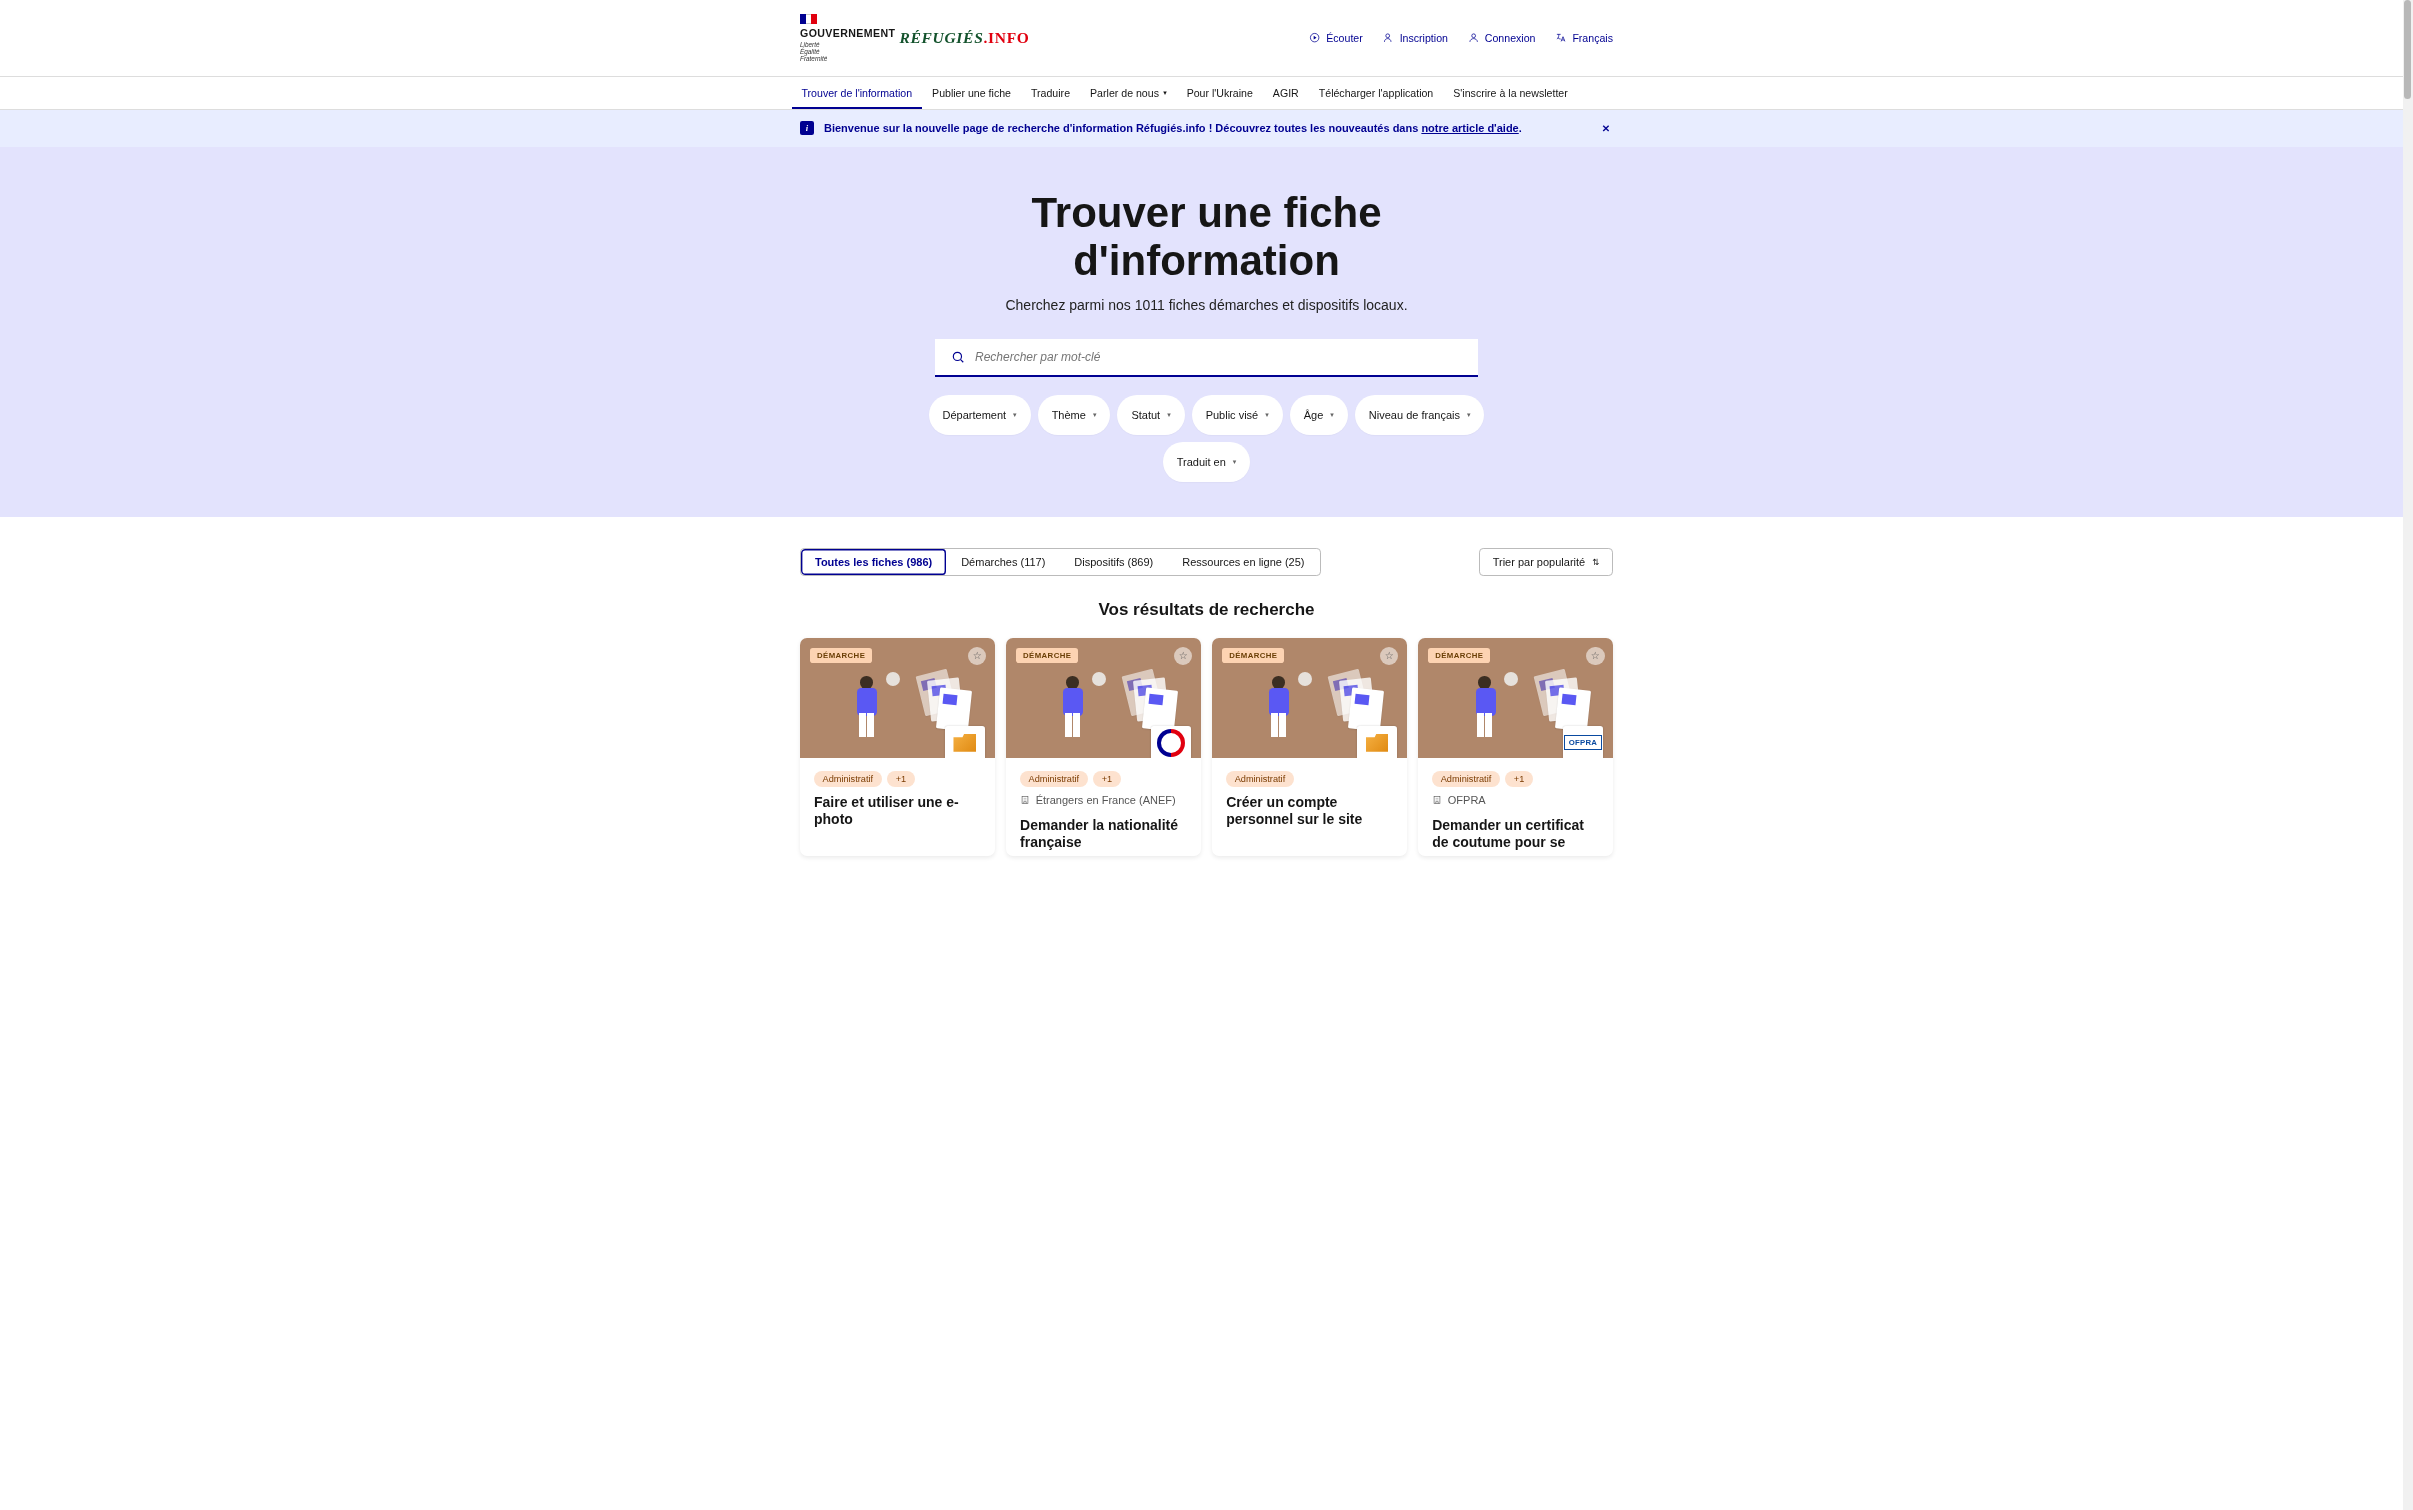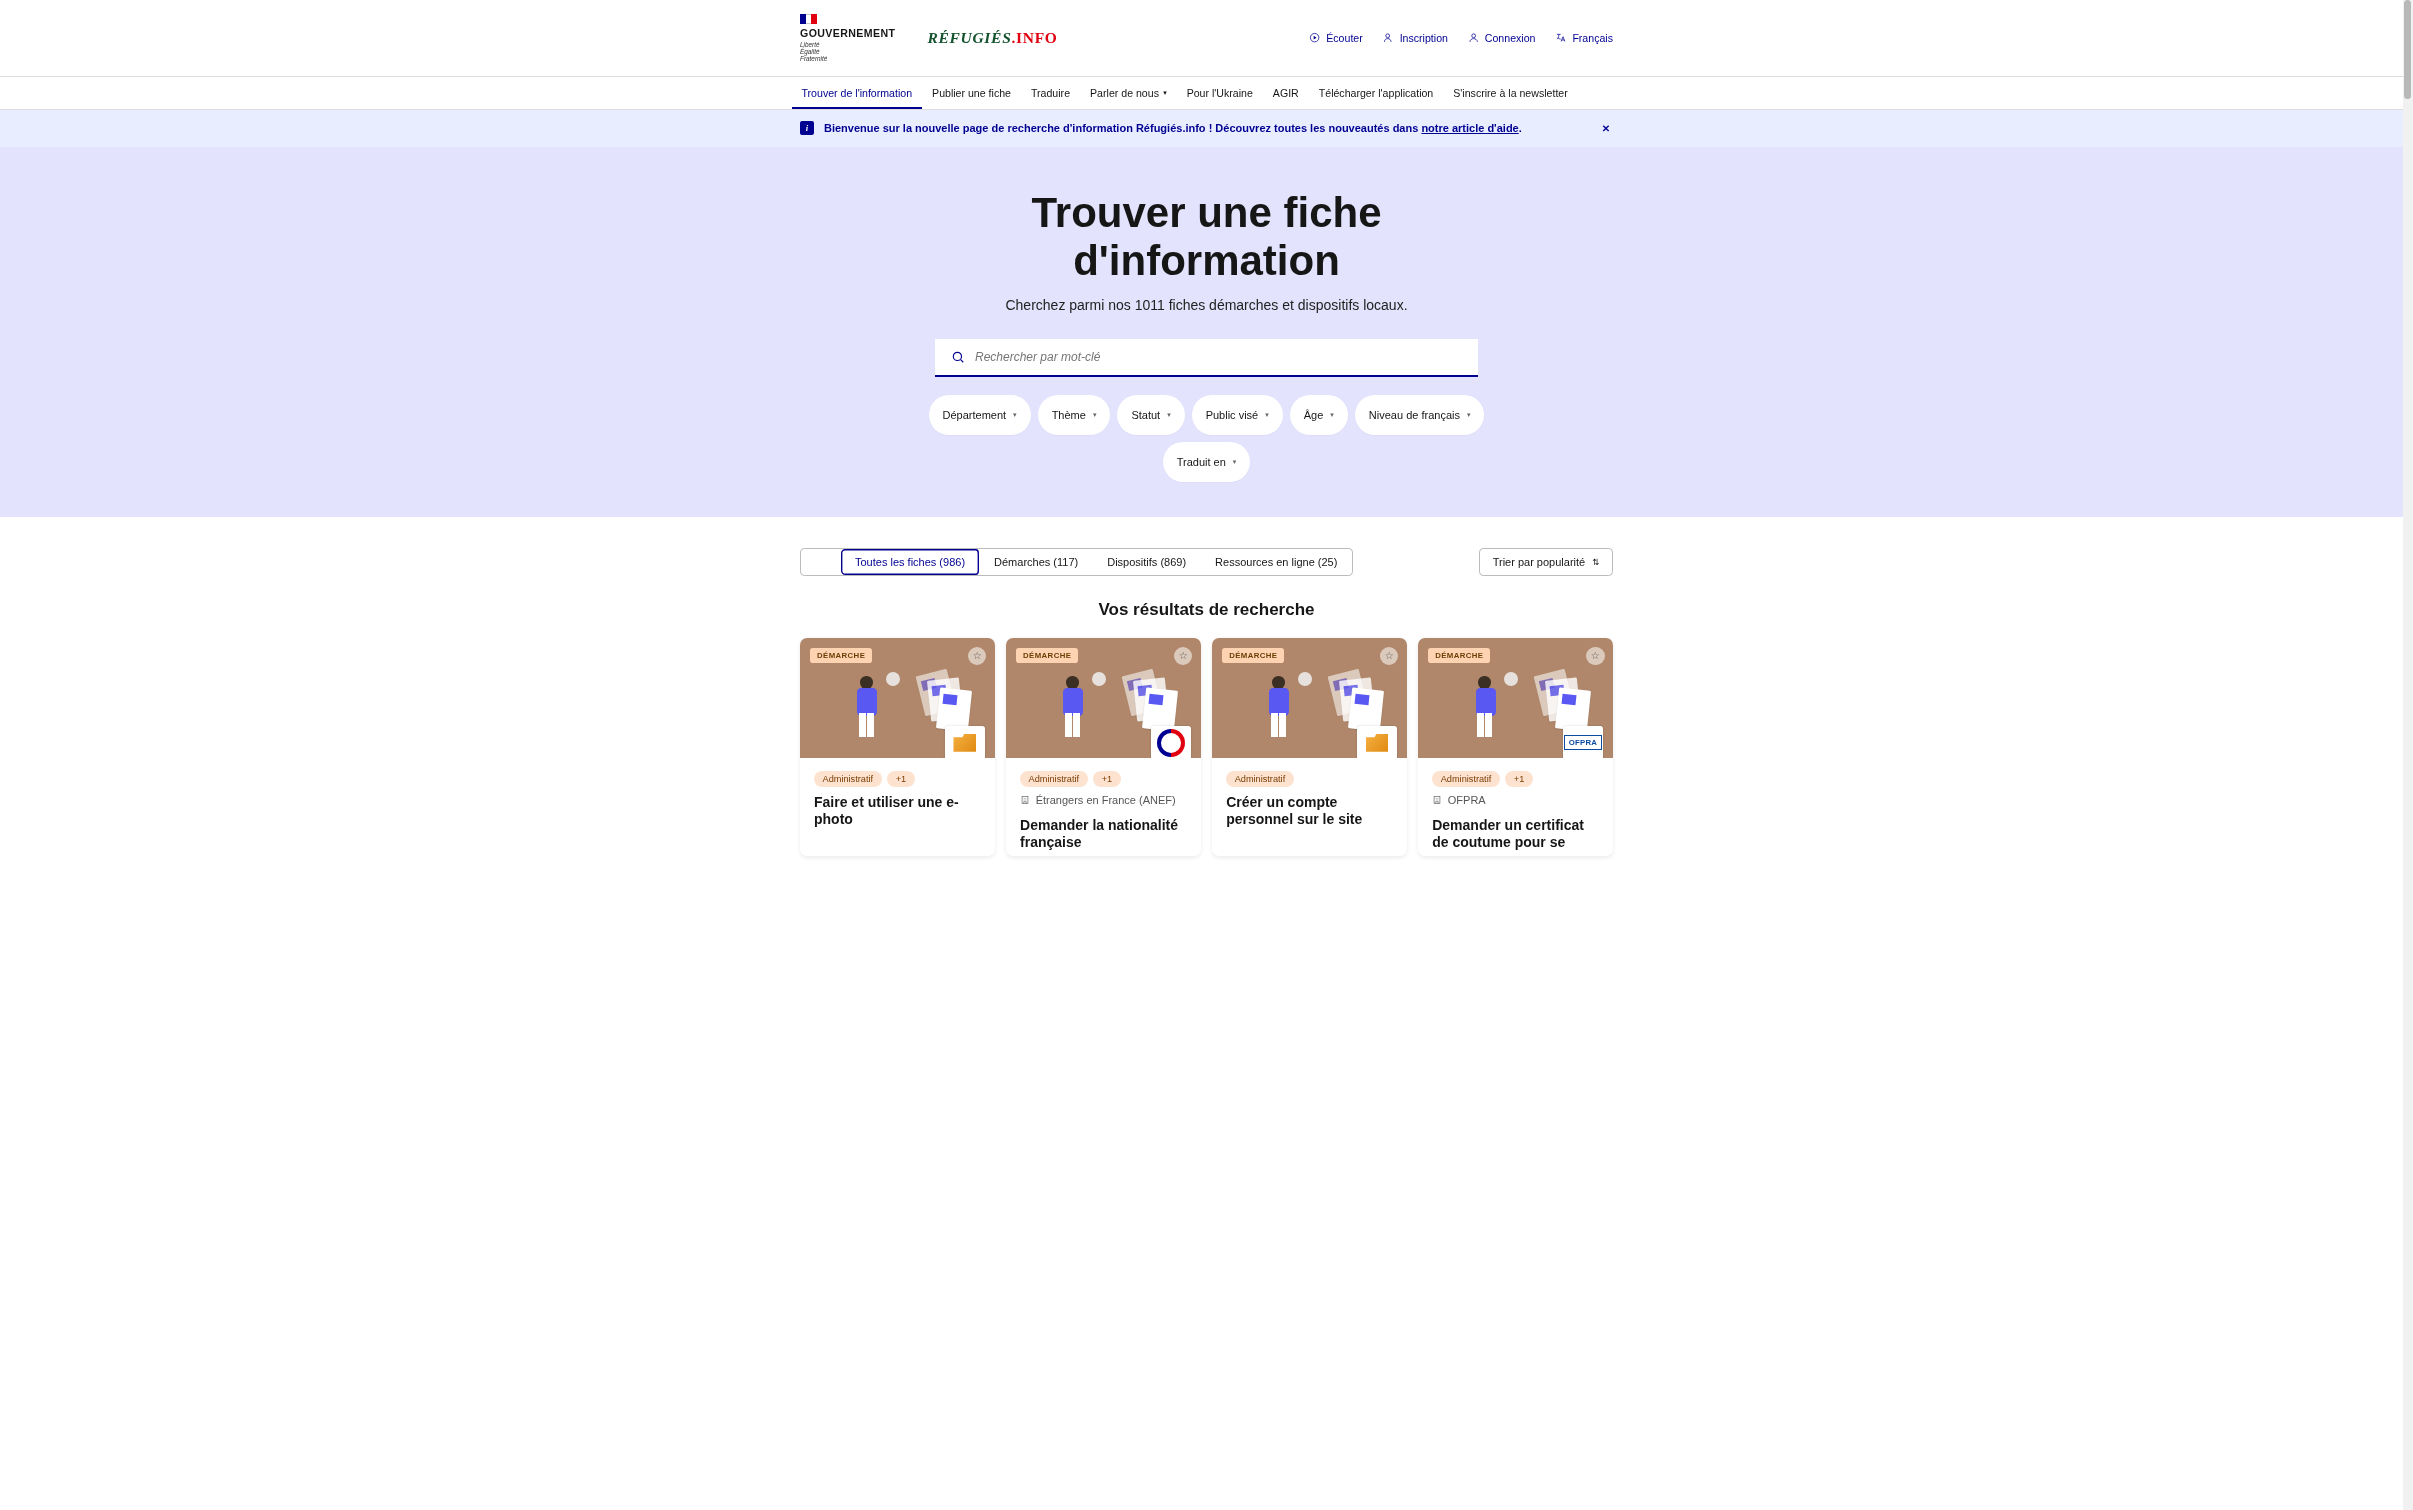--- a/index.html
+++ b/index.html
@@ -34,21 +34,21 @@
 
   
   .header-top {
     max-width: 847px;
     margin: 0 auto;
     padding: 14px 17px;
     display: flex;
     align-items: center;
     justify-content: space-between;
   }
-  .brand { display:flex; align-items:center; gap:32px; }
+  .brand { display:flex; align-items:center; gap:4px; }
   .gov-block { display:flex; flex-direction:column; }
   .gov-flag {
     width:17px; height:10px; display:flex;
   }
   .gov-flag span { flex:1; }
   .gov-flag .b { background:#000091; }
   .gov-flag .w { background:#fff; border-top:0.7px solid #ccc; border-bottom:0.7px solid #ccc;}
   .gov-flag .r { background:#e1000f; }
   .gov-word { font-weight:700; letter-spacing:0.4px; font-size:10.6px; margin-top:2.8px; }
   .gov-motto { font-style:italic; font-size:6.4px; color:#333; line-height:1.1; margin-top:2.1px; white-space:pre-line;}
@@ -120,24 +120,23 @@
   .main { max-width:847px; margin:0 auto; padding:31px 17px 42px; }
   .tabs-row { display:flex; justify-content:space-between; align-items:center; margin-bottom:24px; flex-wrap:wrap; gap:11.3px;}
   .tabs {
     display:flex; border:0.7px solid #bbb; border-radius:4.2px; overflow:hidden;
   }
   .tabs .seg {
     padding:7px 14px; font-size:11px; cursor:pointer;
     border-right:0.7px solid transparent;
   }
   .tabs .seg.active {
-    color:var(--blue); font-weight:400;
+    color:var(--blue); font-weight:700;
     box-shadow: inset 0 0 0 1.4px var(--blue);
     border-radius:4.2px;
-    margin-left:40px;
   }
   .sort {
     border:0.7px solid #bbb; border-radius:4.2px; padding:7px 12.7px;
     display:flex; align-items:center; gap:7px; font-size:11px; cursor:pointer;
   }
   .results-heading { text-align:center; font-size:17px; font-weight:700; margin-bottom:18.3px; }
 
   
   .grid { display:grid; grid-template-columns:repeat(4, 1fr); gap:11.3px; }
   .card {

